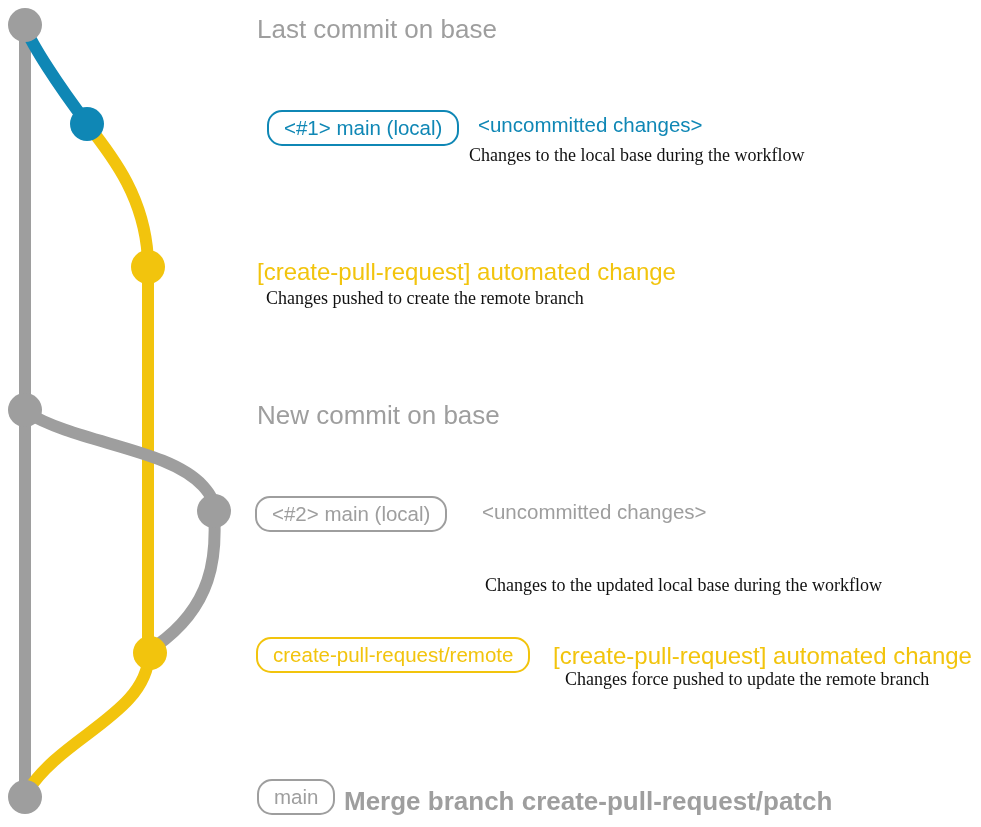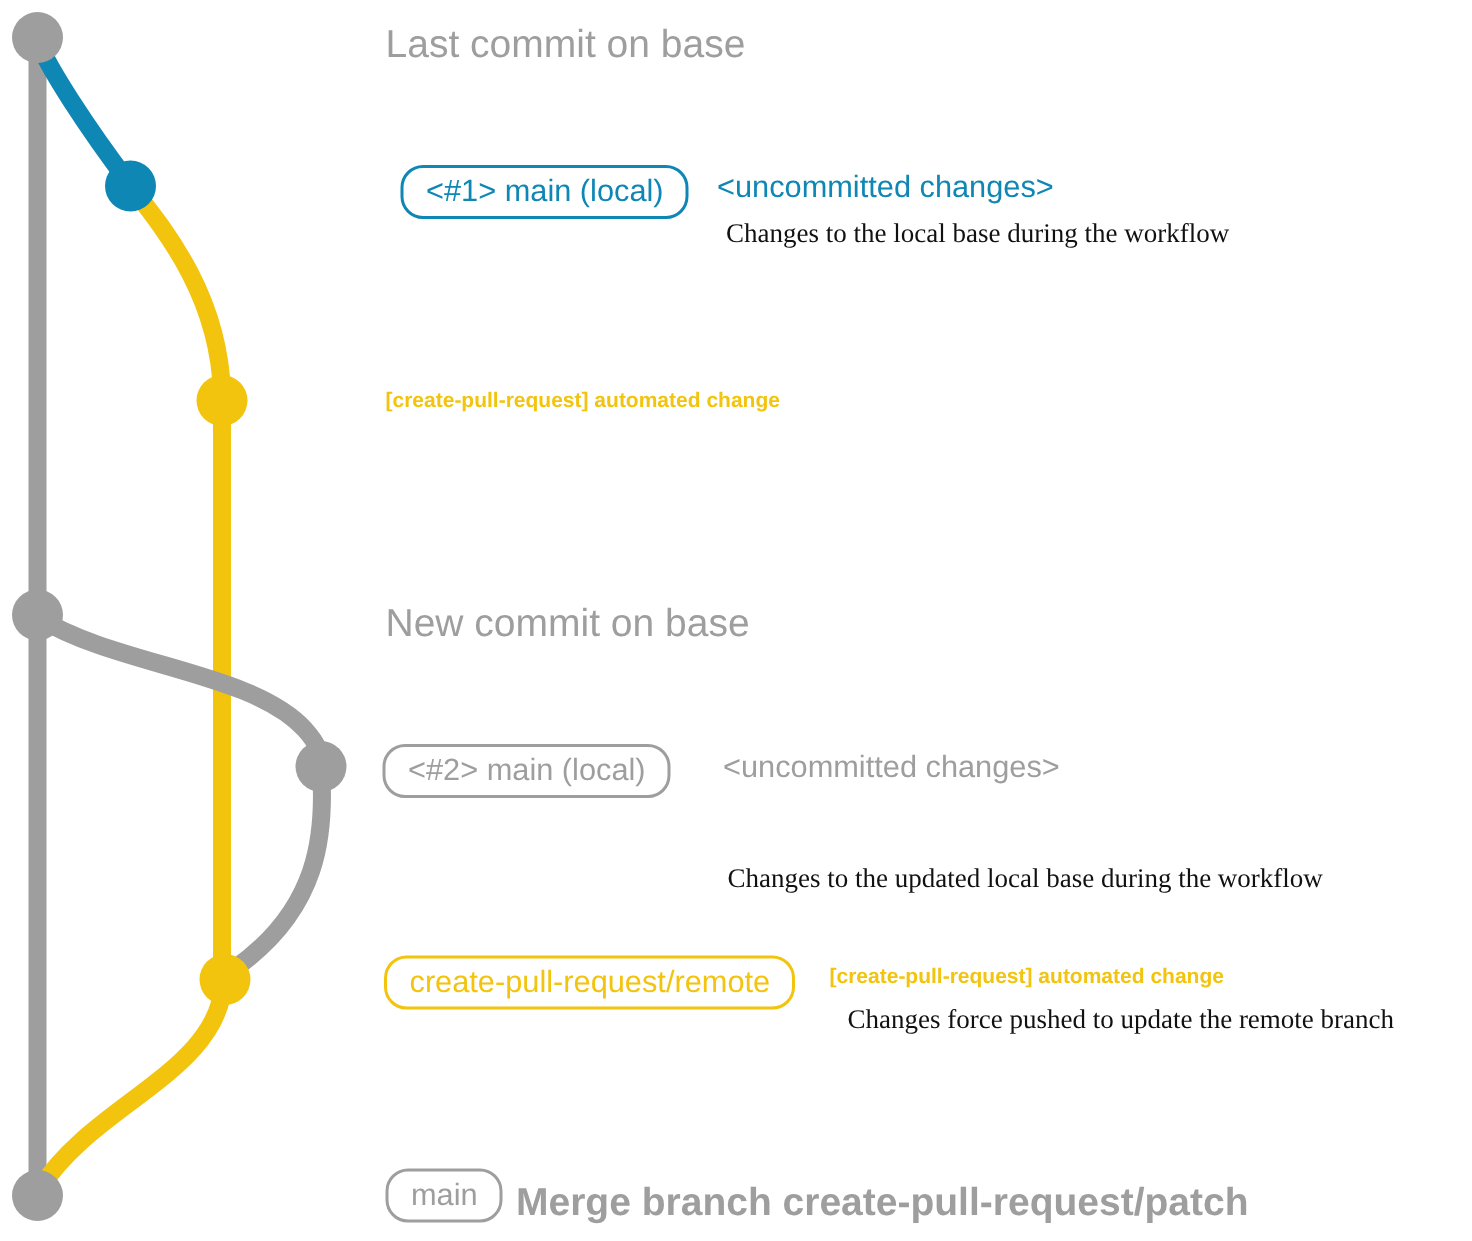--- a/index.html
+++ b/index.html
@@ -23,21 +23,21 @@
   .stroke-yellow{stroke:var(--yellow);}
   .fill-gray{fill:var(--gray);}
   .fill-blue{fill:var(--blue);}
   .fill-yellow{fill:var(--yellow);}
   .branch-line{fill:none;stroke-width:12;stroke-linecap:round;}
 
   .abs{position:absolute;white-space:nowrap;}
   .note-gray{color:var(--gray);font-size:26px;}
   .label-blue{color:var(--blue);font-size:20.5px;}
   .label-gray{color:var(--gray);font-size:20.5px;}
-  .label-yellow{color:var(--yellow);font-size:14px;font-weight:bold;}
+  .label-yellow{color:var(--yellow);font-size:24px;}
   .desc{
     font-family:"Liberation Serif", serif;
     color:var(--ink);
     font-size:18px;
   }
   .tag{
     display:inline-flex;align-items:center;
     height:32px;padding:0 15px;
     border-width:2px;border-style:solid;
     border-radius:15px;
@@ -67,23 +67,24 @@
     <circle class="fill-gray" cx="25" cy="410" r="17"></circle>
     <circle class="fill-gray" cx="214" cy="511" r="17"></circle>
     <circle class="fill-yellow" cx="150" cy="653" r="17"></circle>
     <circle class="fill-gray" cx="25" cy="797" r="17"></circle>
   </svg>
 
   <div class="abs note-gray" style="left:257px;top:14px;">Last commit on base</div>
 
   <div class="abs tag tag-blue" style="left:256px;top:110px;">&lt;#1&gt; main (local)</div>
   <div class="abs label-blue" style="left:478px;top:113px;">&lt;uncommitted changes&gt;</div>
-  <div class="abs desc" style="left:484px;top:145px;">Changes to the local base during the workflow</div>
+  <div class="abs desc" style="left:469px;top:145px;">Changes to the local base during the workflow</div>
 
   <div class="abs label-yellow" style="left:257px;top:258px;">[create-pull-request] automated change</div>
+  <div class="abs desc" style="left:266px;top:288px;">Changes pushed to create the remote branch</div>
 
   <div class="abs note-gray" style="left:257px;top:400px;">New commit on base</div>
 
   <div class="abs tag tag-gray" style="left:255px;top:496px;">&lt;#2&gt; main (local)</div>
   <div class="abs label-gray" style="left:482px;top:500px;">&lt;uncommitted changes&gt;</div>
   <div class="abs desc" style="left:485px;top:531px;margin-top:44px;">Changes to the updated local base during the workflow</div>
 
   <div class="abs tag tag-yellow" style="left:256px;top:637px;">create-pull-request/remote</div>
   <div class="abs label-yellow" style="left:553px;top:642px;">[create-pull-request] automated change</div>
   <div class="abs desc" style="left:565px;top:669px;">Changes force pushed to update the remote branch</div>

